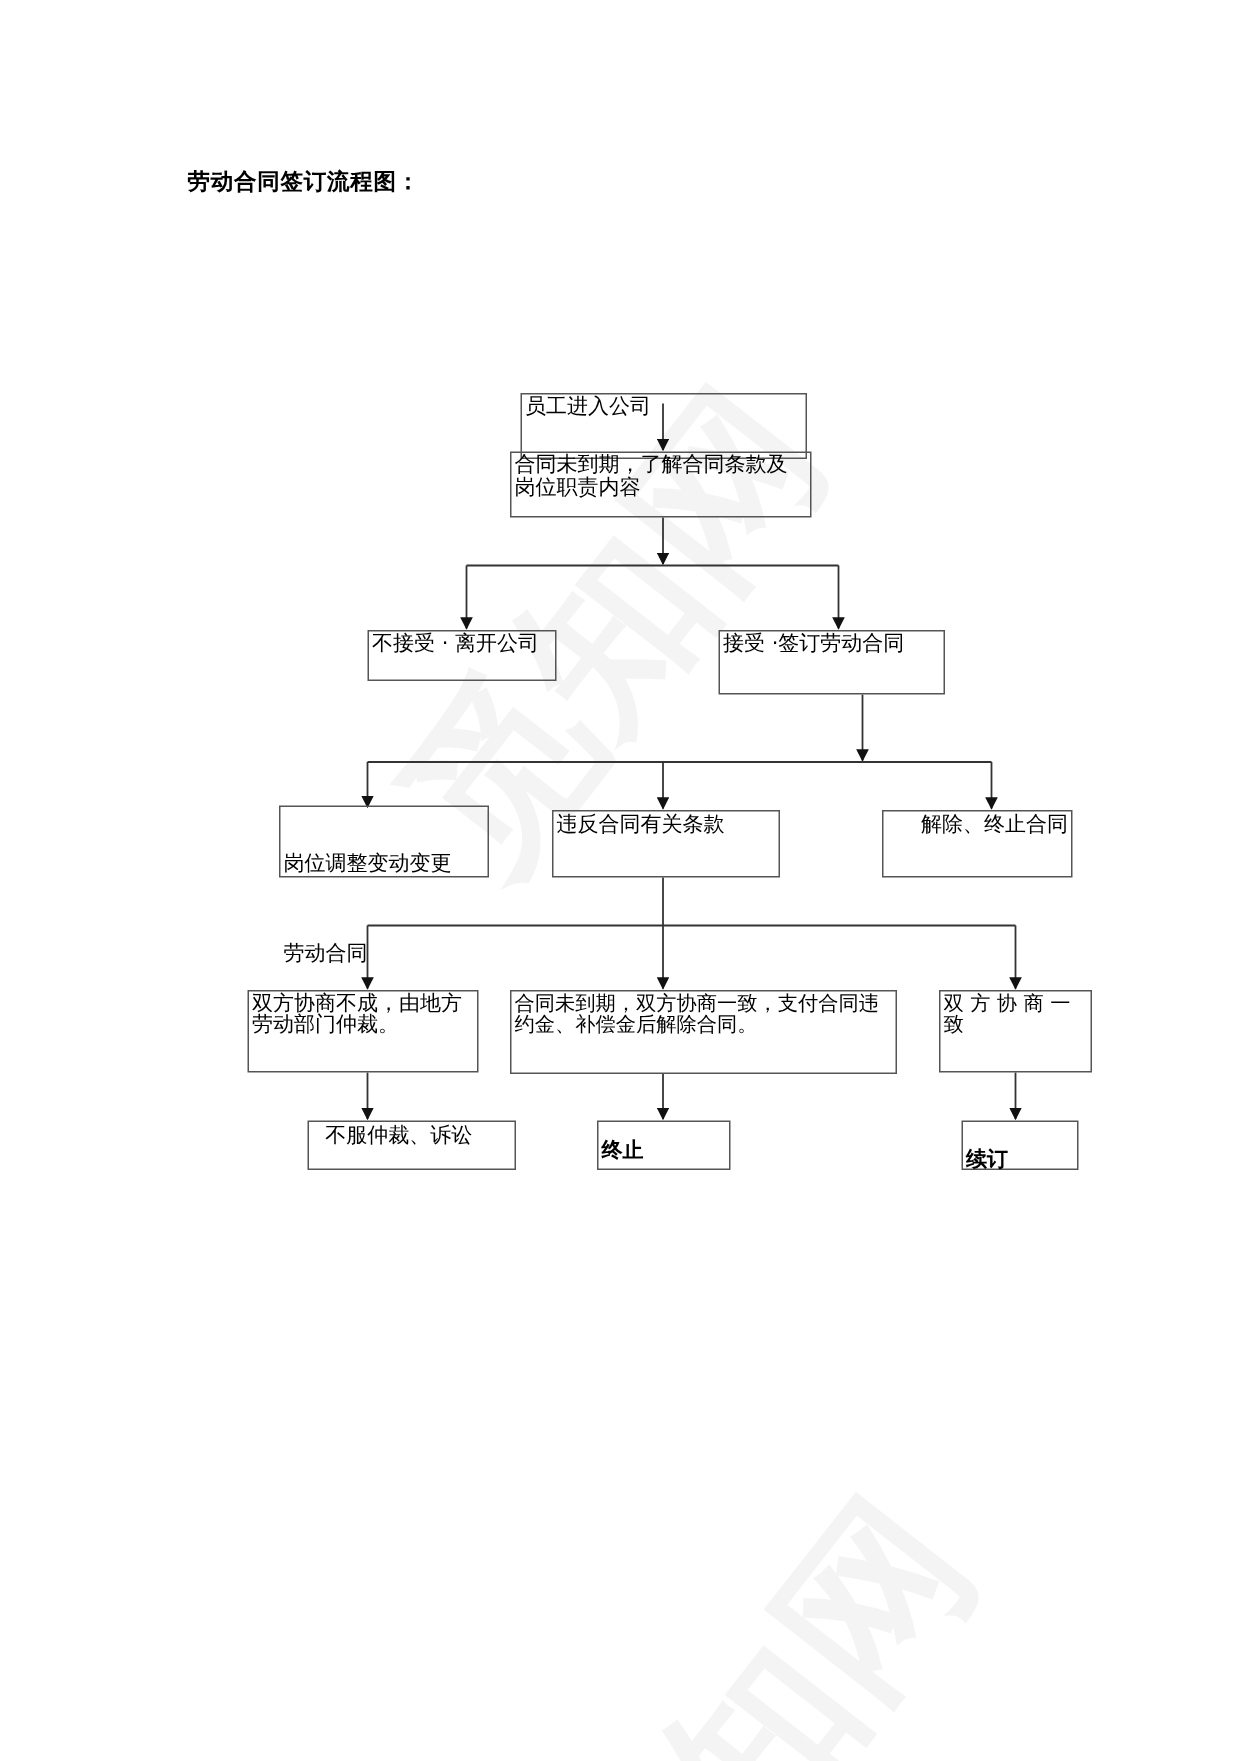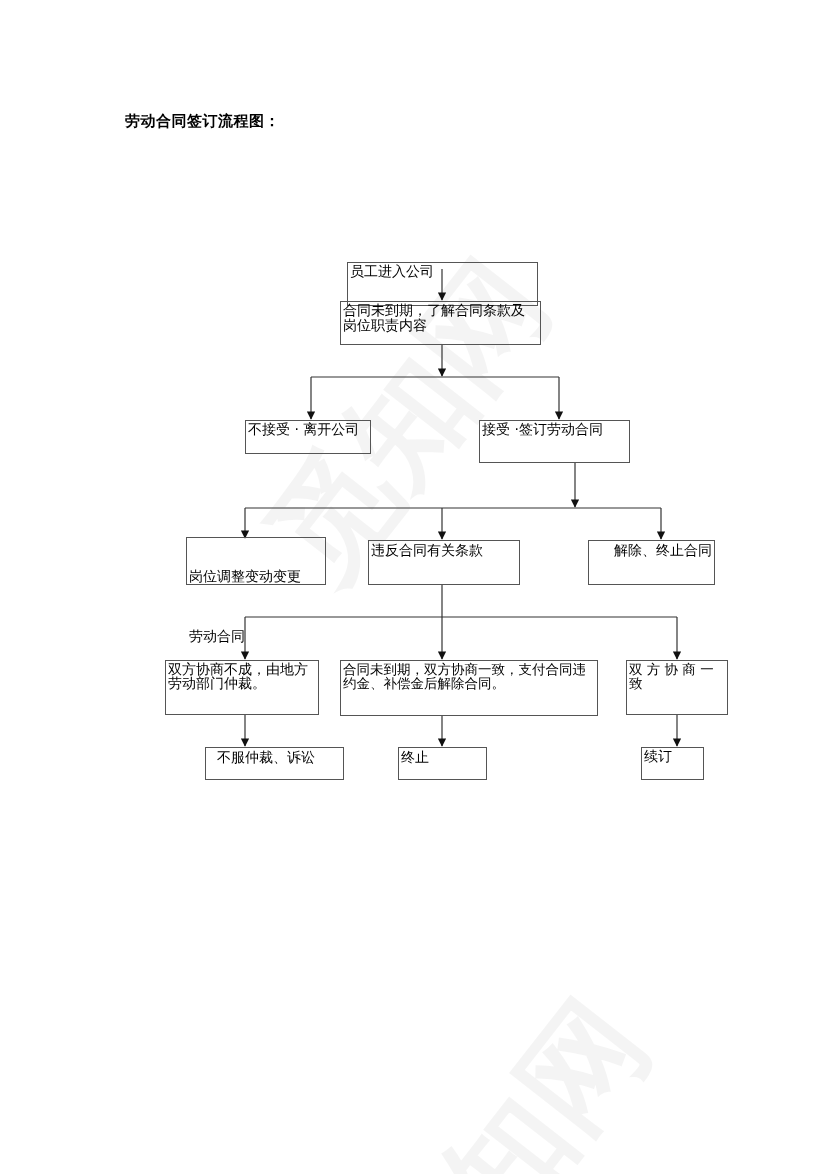--- a/index.html
+++ b/index.html
@@ -66,15 +66,15 @@
 <div class="box" style="left:588px; top:540px; width:127px; height:45px; padding-top:2px;text-align:right;">解除、终止合同</div>
 
 <div class="box" style="left:165px; top:660px; width:154px; height:55px; font-size:14px; line-height:14px;">双方协商不成，由地方劳动部门仲裁。</div>
 
 <div class="box" style="left:340px; top:660px; width:258px; height:56px; font-size:13.5px; line-height:14px;">合同未到期，双方协商一致，支付合同违约金、补偿金后解除合同。</div>
 
 <div class="box" style="left:626px; top:660px; width:102px; height:55px; font-size:13.5px; line-height:14px;">双 方 协 商 一致</div>
 
 <div class="box" style="left:165px; top:747px; width:139px; height:33px; padding-top:2px;margin-left:40px;">  不服仲裁、诉讼</div>
 
-<div class="box" style="left:398px; top:747px; width:89px; height:33px; padding-top:2px;">终止</div>
+<div class="box" style="left:398px; top:747px; width:89px; height:33px; padding-top:12px;font-weight:bold;">终止</div>
 
-<div class="box" style="left:641px; top:747px; width:63px; height:33px; padding-top:1px;">续订</div>
+<div class="box" style="left:641px; top:747px; width:78px; height:33px; padding-top:18px;font-weight:bold;">续订</div>
 
 </body></html>

